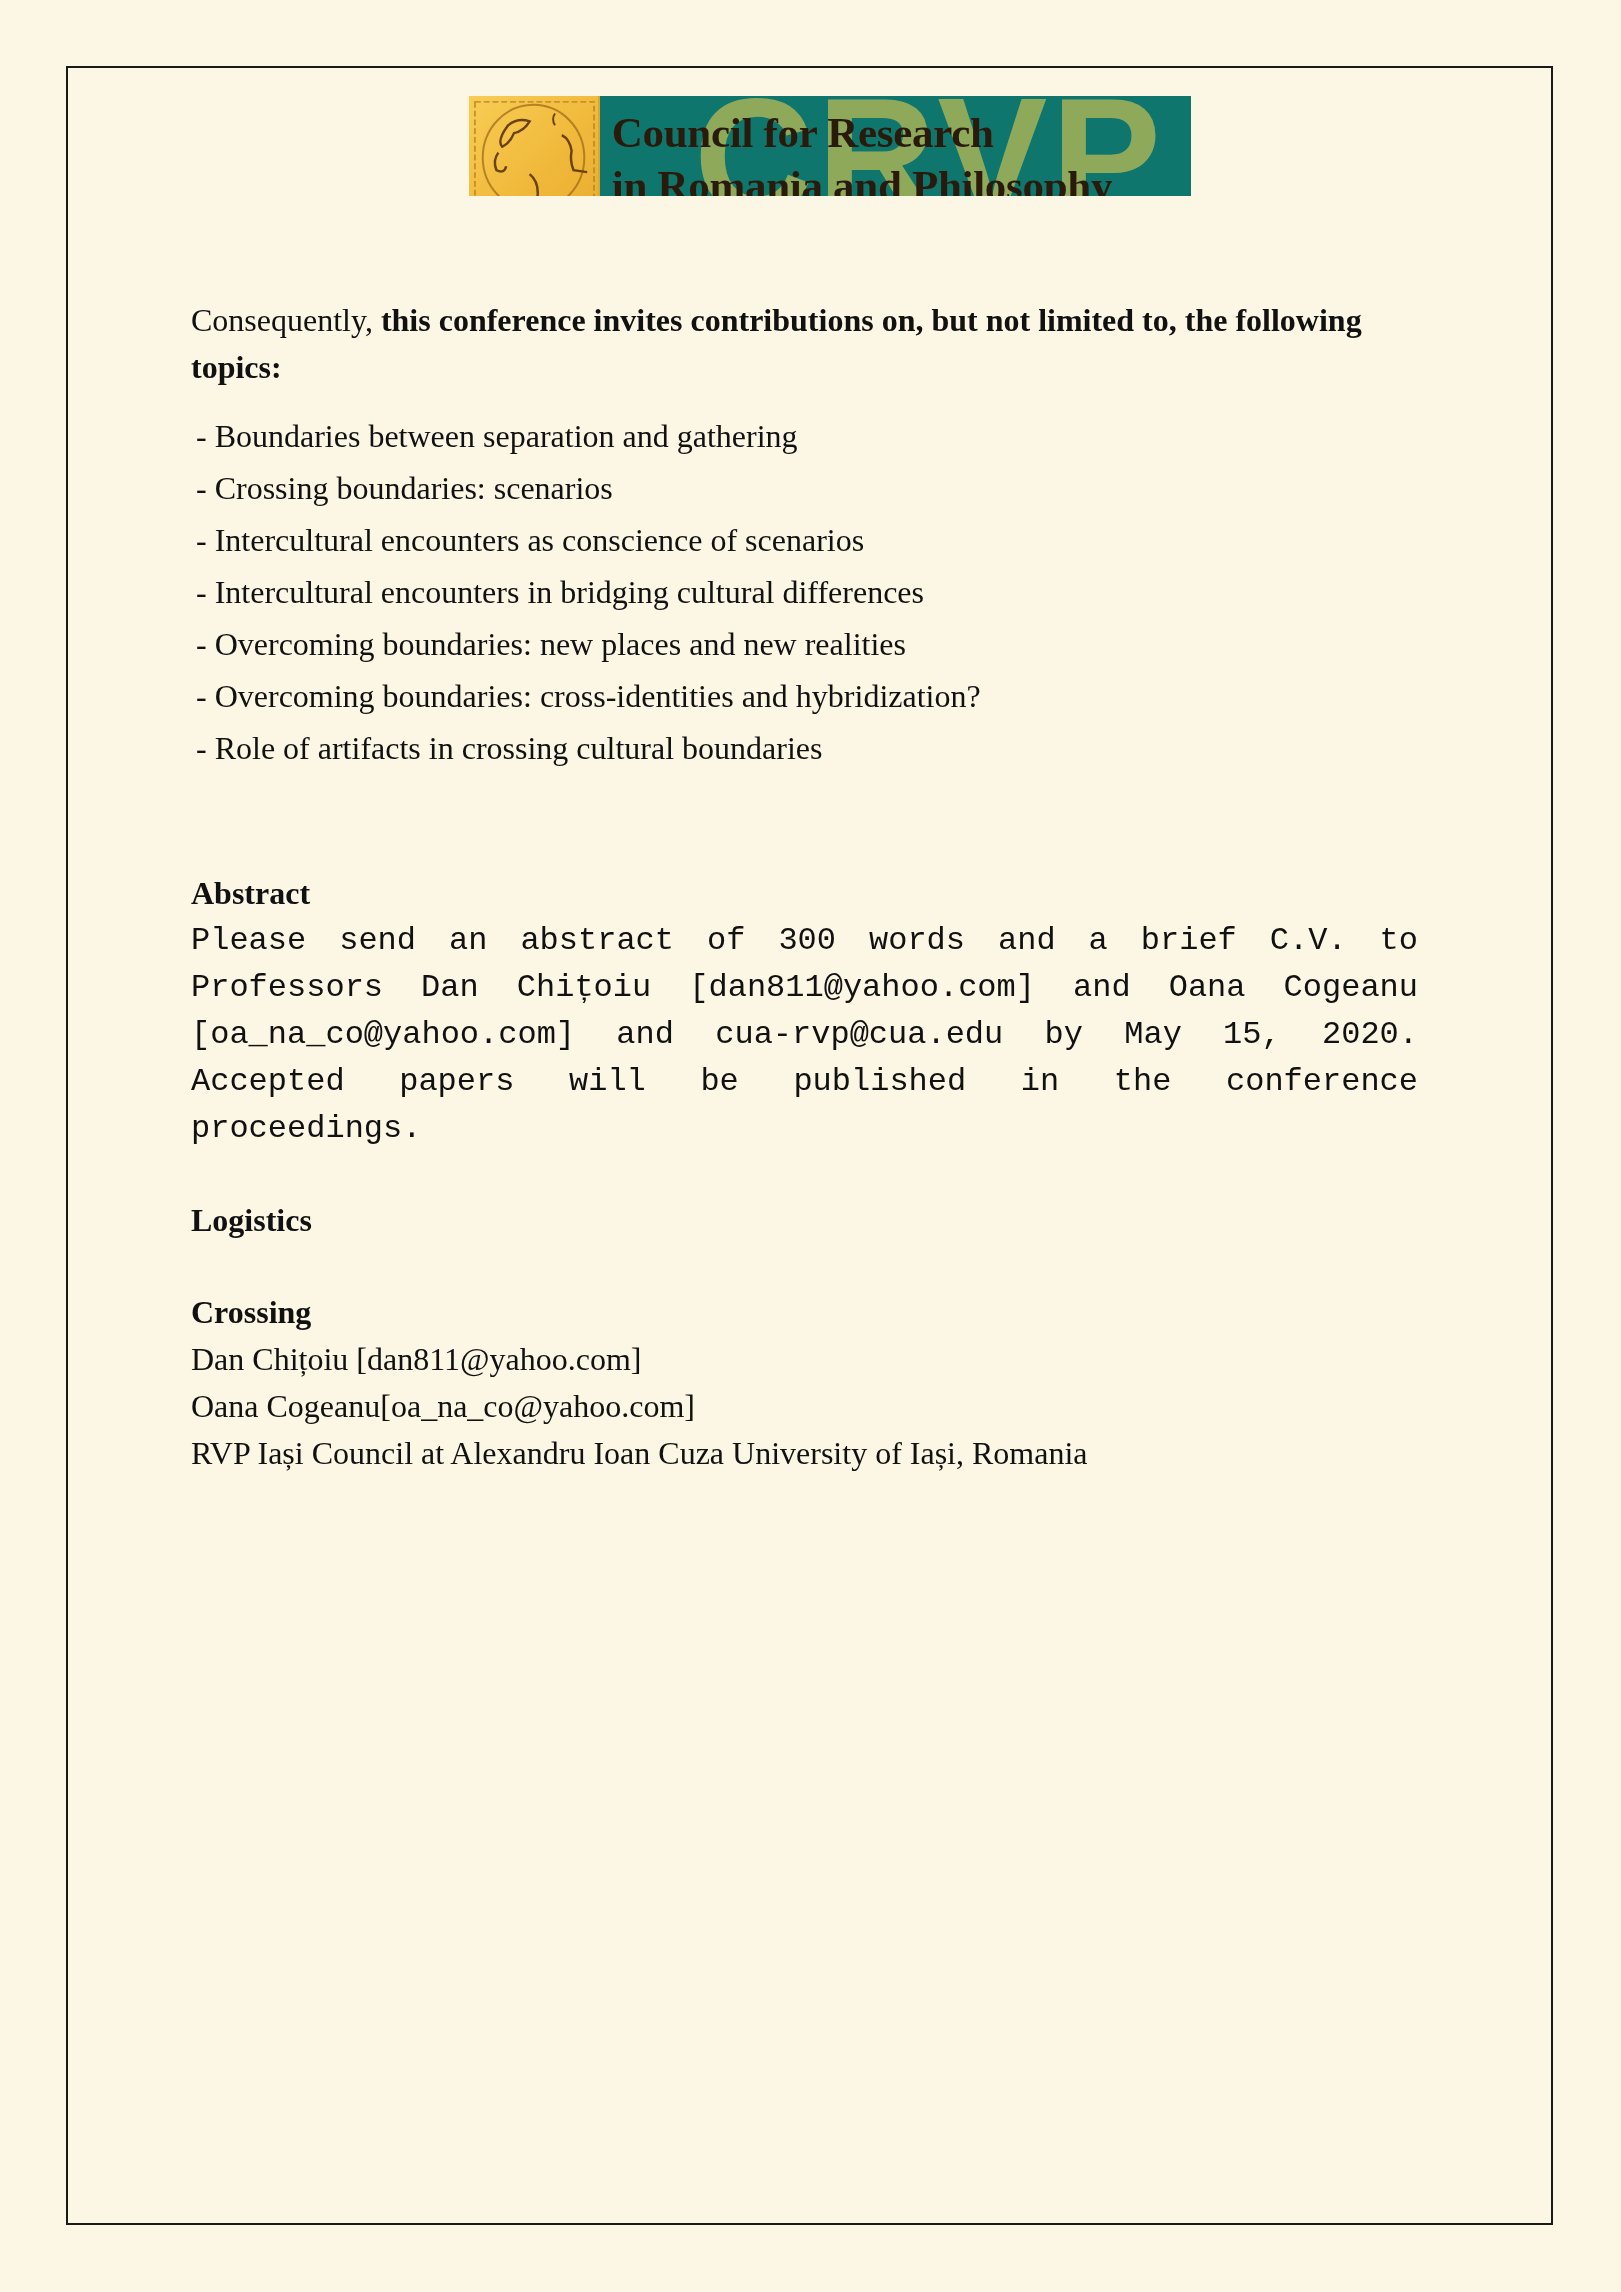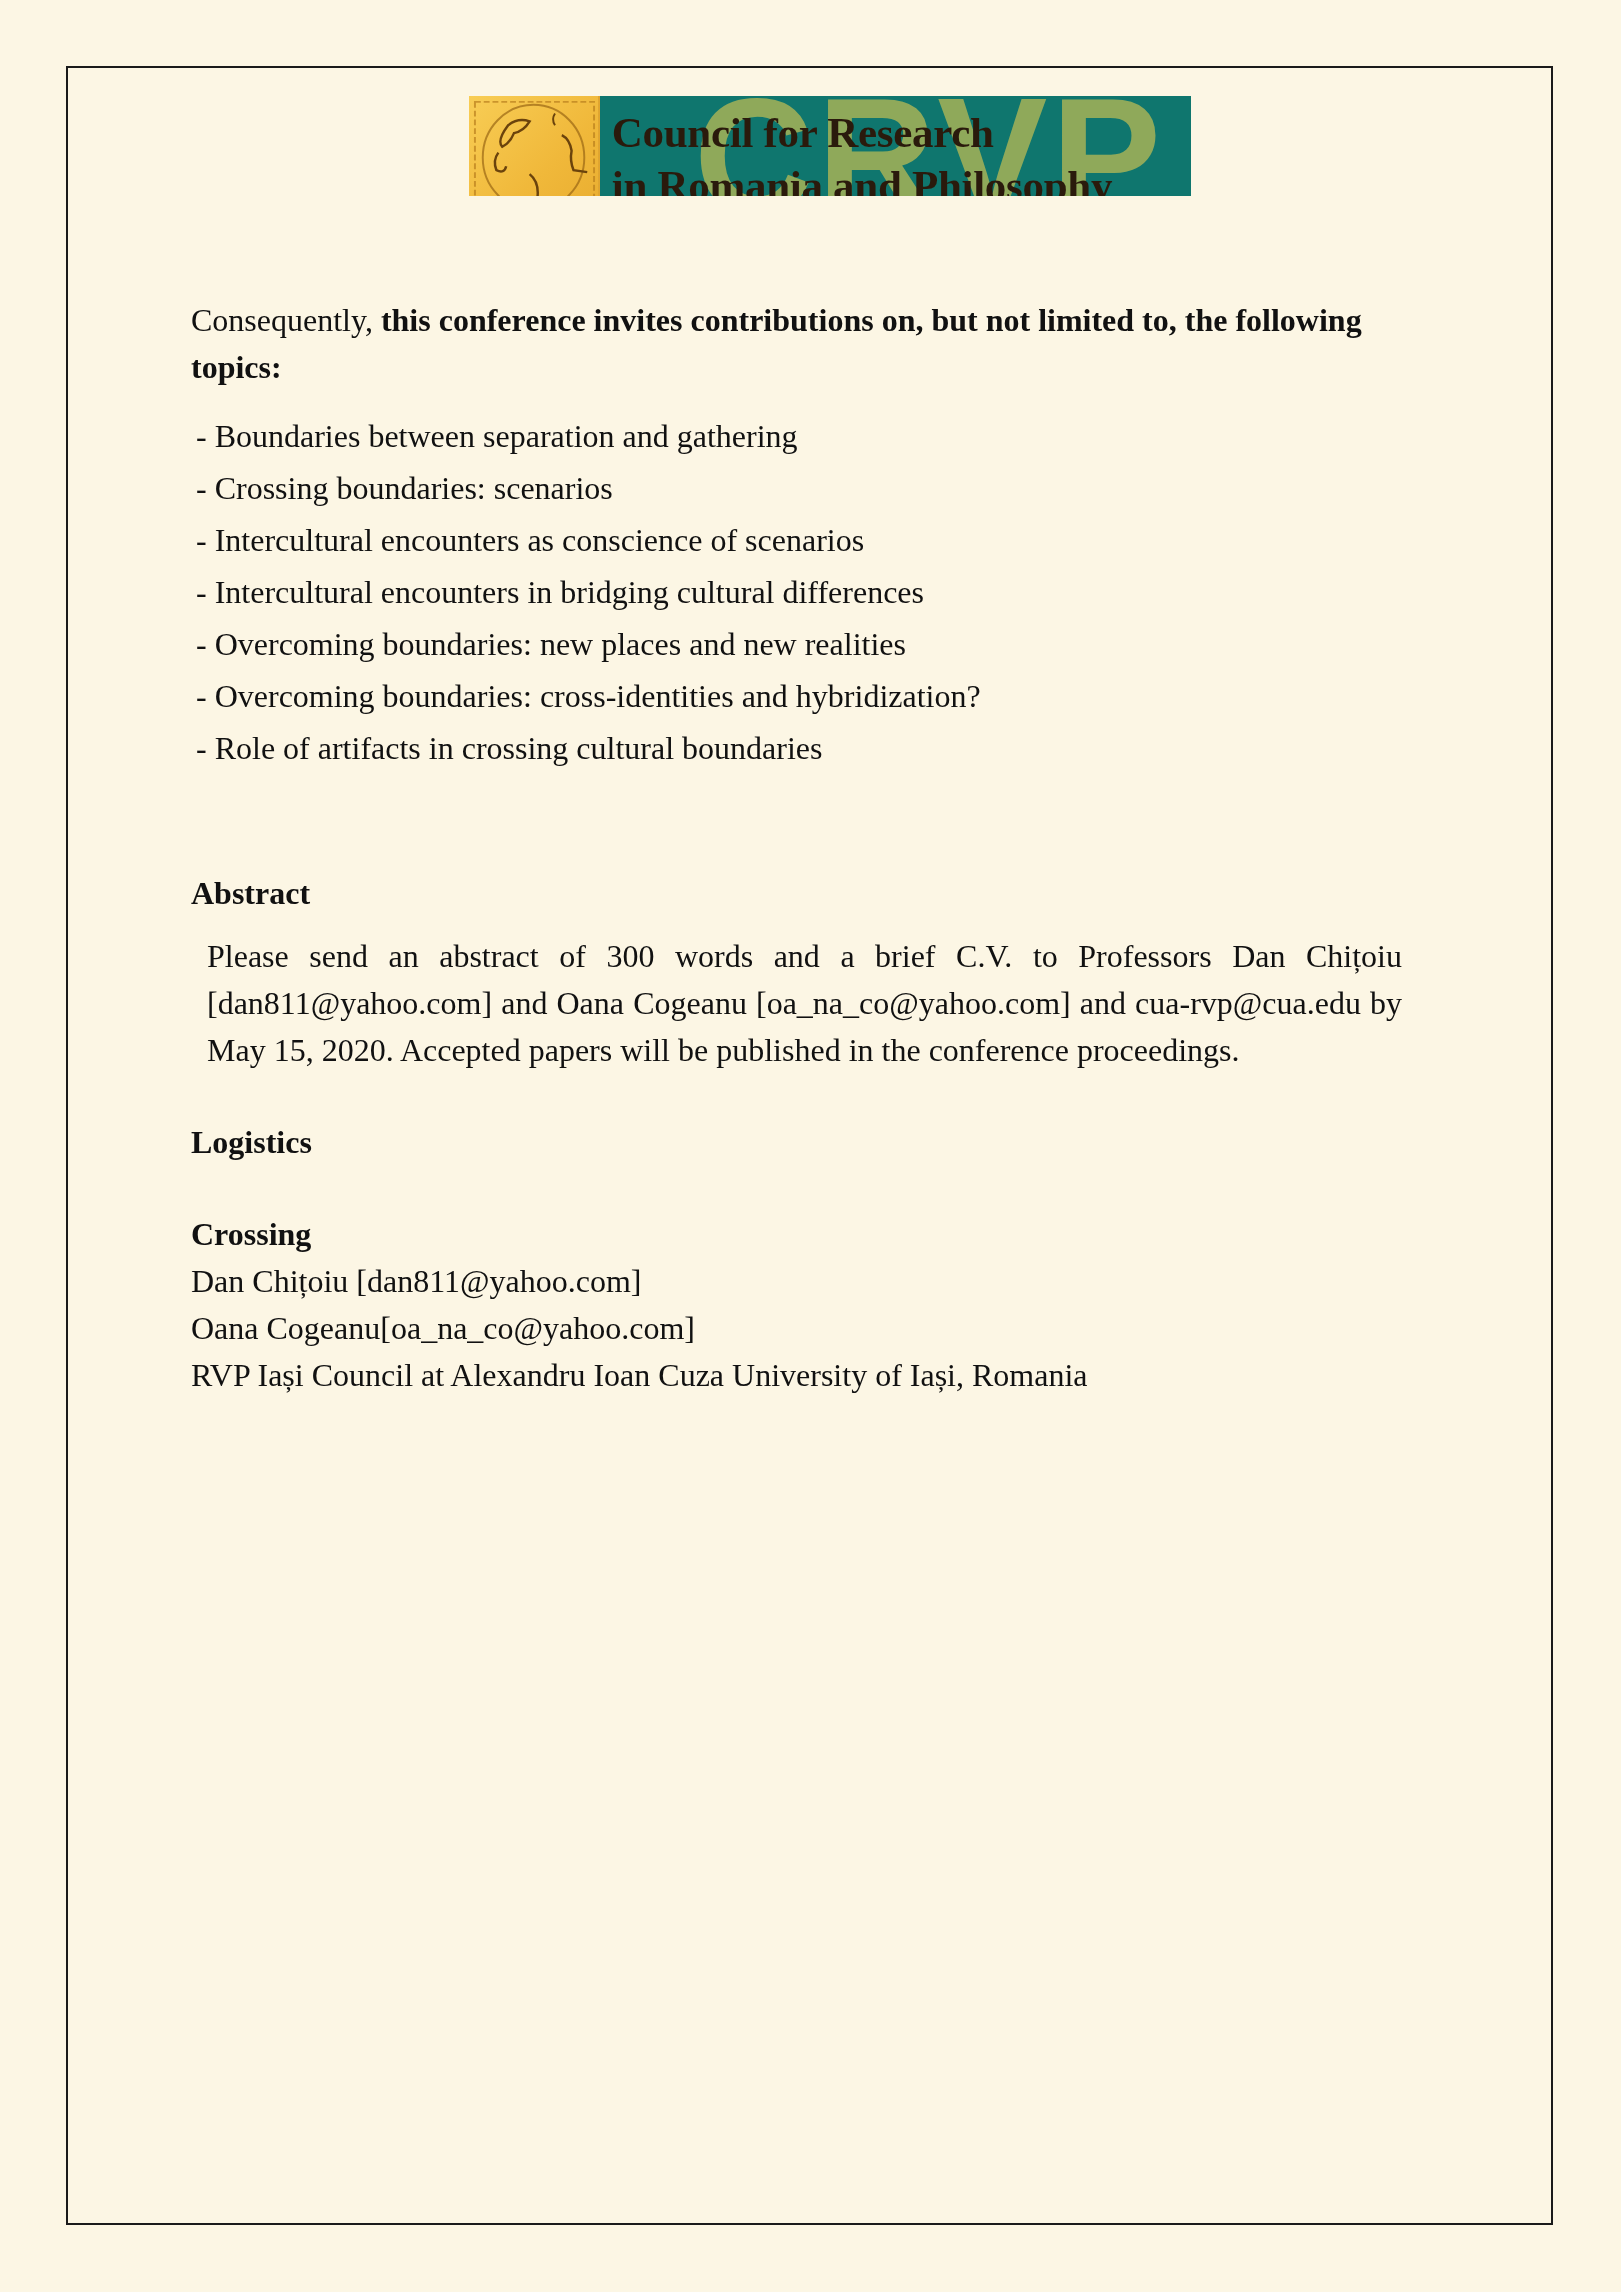--- a/index.html
+++ b/index.html
@@ -63,21 +63,21 @@
     font-size: 32px;
     line-height: 47px;
     font-family: "Liberation Serif", serif;
   }
   .intro { margin: 0; }
   .intro b { font-weight: bold; }
   .topics { margin: 21.6px 0 0 0; padding: 0; list-style: none; }
   .topics li { margin: 5px; }
   .section-head { font-weight: bold; margin: 0; }
   .abstract { margin-top: 98px; }
-  .justify { text-align: justify; text-align-last: left; margin: 16px; }
+  .justify { text-align: justify; text-align-last: left; margin: 0; font-family: Liberation Mono, monospace; }
   .logistics { margin-top: 45px; }
   .contact { margin-top: 45px; }
   .contact-line { margin: 0; }
   .contact-line.sans { font-family: "Liberation Serif", serif; }
 </style>
 </head>
 <body>
 
 <div class="frame"></div>
 

